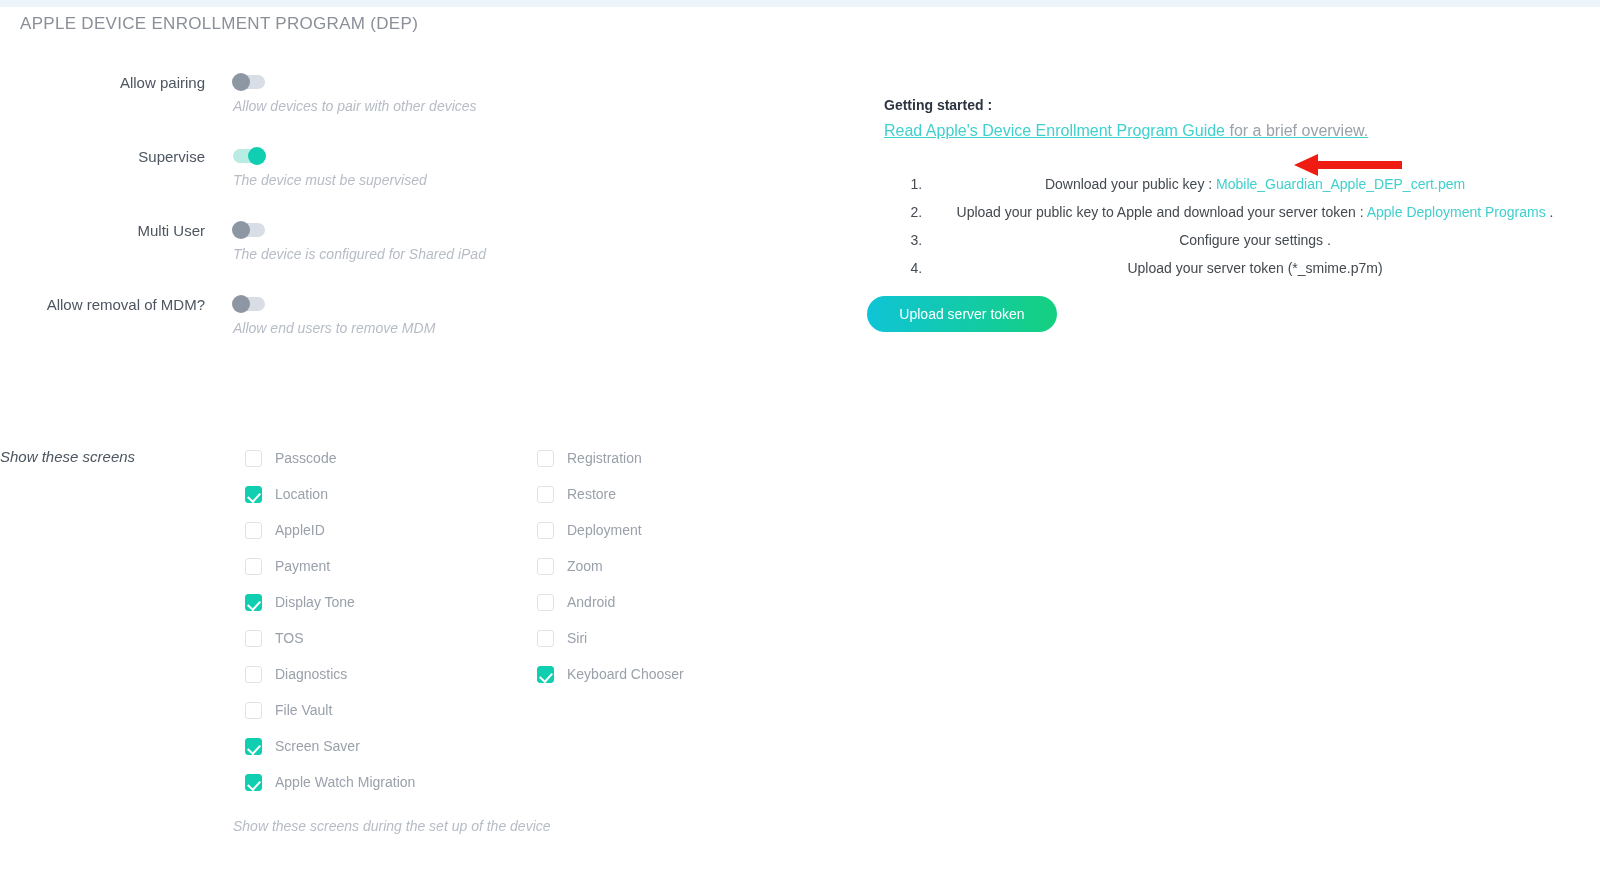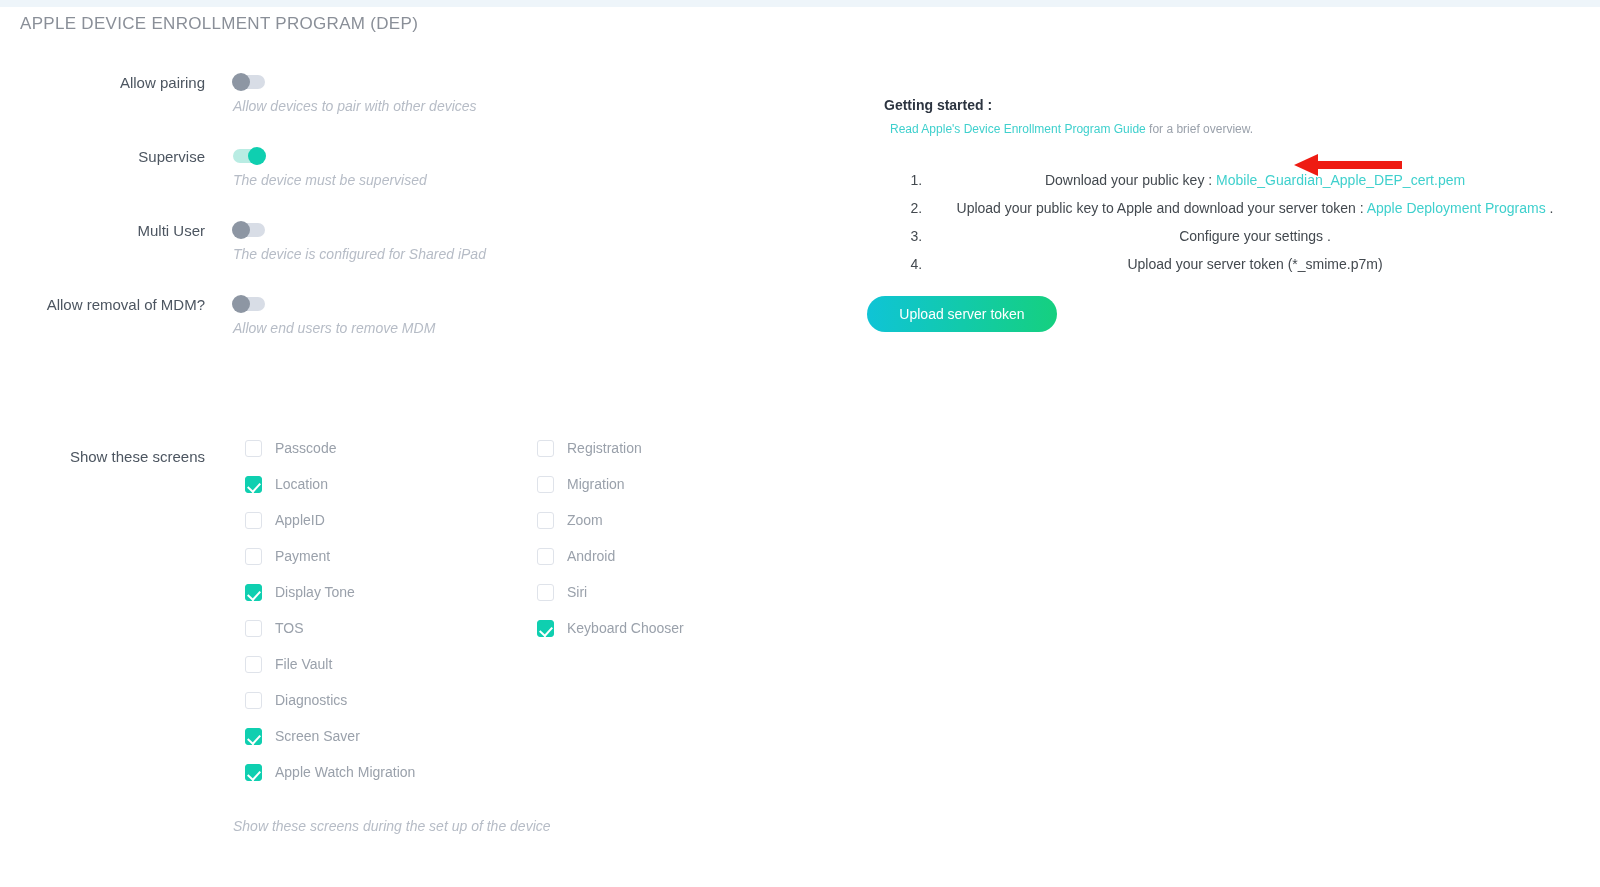--- a/index.html
+++ b/index.html
@@ -79,33 +79,35 @@
   
   .screens {
     position: absolute;
     left: 0; top: 440px;
     width: 860px;
   }
   .screens-label {
     position: absolute;
     left: 0; top: 8px;
     width: 205px;
-    text-align: right;
+    text-align: left;
     font-size: 15px;
     color: #4c5560;
     white-space: nowrap;
+    font-style: italic;
   }
   .cb-col { position: absolute; top: 0; }
   .cb-col.left  { left: 233px; }
   .cb-col.right { left: 525px; }
 
   .cb-item {
     position: relative;
     height: 36px;
     display: flex;
+    align-items: center;
     padding-left: 12px;
   }
   .cb-box {
     width: 17px; height: 17px;
     border-radius: 3px;
     border: 1px solid #dfe3ea;
     background: #ffffff;
     flex: 0 0 auto;
     position: relative;
   }
@@ -143,24 +145,25 @@
     left: 884px; top: 97px;
     width: 700px;
   }
   .info-head {
     font-size: 14px;
     font-weight: bold;
     color: #2c3440;
     margin: 0 0 9px 0;
   }
   .info-sub {
-    font-size: 12px;
+    font-size: 16px;
     color: #3fd0cd;
-    margin: 6px;
-    white-space: nowrap;
+    margin: 0;
+    white-space: nowrap;
+    text-decoration: underline;
   }
   .info-sub .plain { color: #9aa1ab; }
   .steps {
     margin: 36px 0 0 0;
     padding: 0 0 0 42px;
     list-style: decimal;
   }
   .steps li {
     font-size: 14px;
     color: #43494f;
@@ -261,43 +264,47 @@
         <div class="cb-item">
           <span class="cb-box checked"></span>
           <span class="cb-text">Display Tone</span>
         </div>
         <div class="cb-item">
           <span class="cb-box"></span>
           <span class="cb-text">TOS</span>
         </div>
         <div class="cb-item">
           <span class="cb-box"></span>
+          <span class="cb-text">Diagnostics</span>
+        </div>
+        <div class="cb-item">
+          <span class="cb-box"></span>
           <span class="cb-text">File Vault</span>
         </div>
         <div class="cb-item">
-          <span class="cb-box"></span>
-          <span class="cb-text">Diagnostics</span>
-        </div>
-        <div class="cb-item">
           <span class="cb-box checked"></span>
           <span class="cb-text">Screen Saver</span>
         </div>
         <div class="cb-item">
           <span class="cb-box checked"></span>
           <span class="cb-text">Apple Watch Migration</span>
         </div>
       </div>
     <div class="cb-col right">
         <div class="cb-item">
           <span class="cb-box"></span>
           <span class="cb-text">Registration</span>
         </div>
         <div class="cb-item">
           <span class="cb-box"></span>
-          <span class="cb-text">Migration</span>
+          <span class="cb-text">Restore</span>
+        </div>
+        <div class="cb-item">
+          <span class="cb-box"></span>
+          <span class="cb-text">Deployment</span>
         </div>
         <div class="cb-item">
           <span class="cb-box"></span>
           <span class="cb-text">Zoom</span>
         </div>
         <div class="cb-item">
           <span class="cb-box"></span>
           <span class="cb-text">Android</span>
         </div>
         <div class="cb-item">

